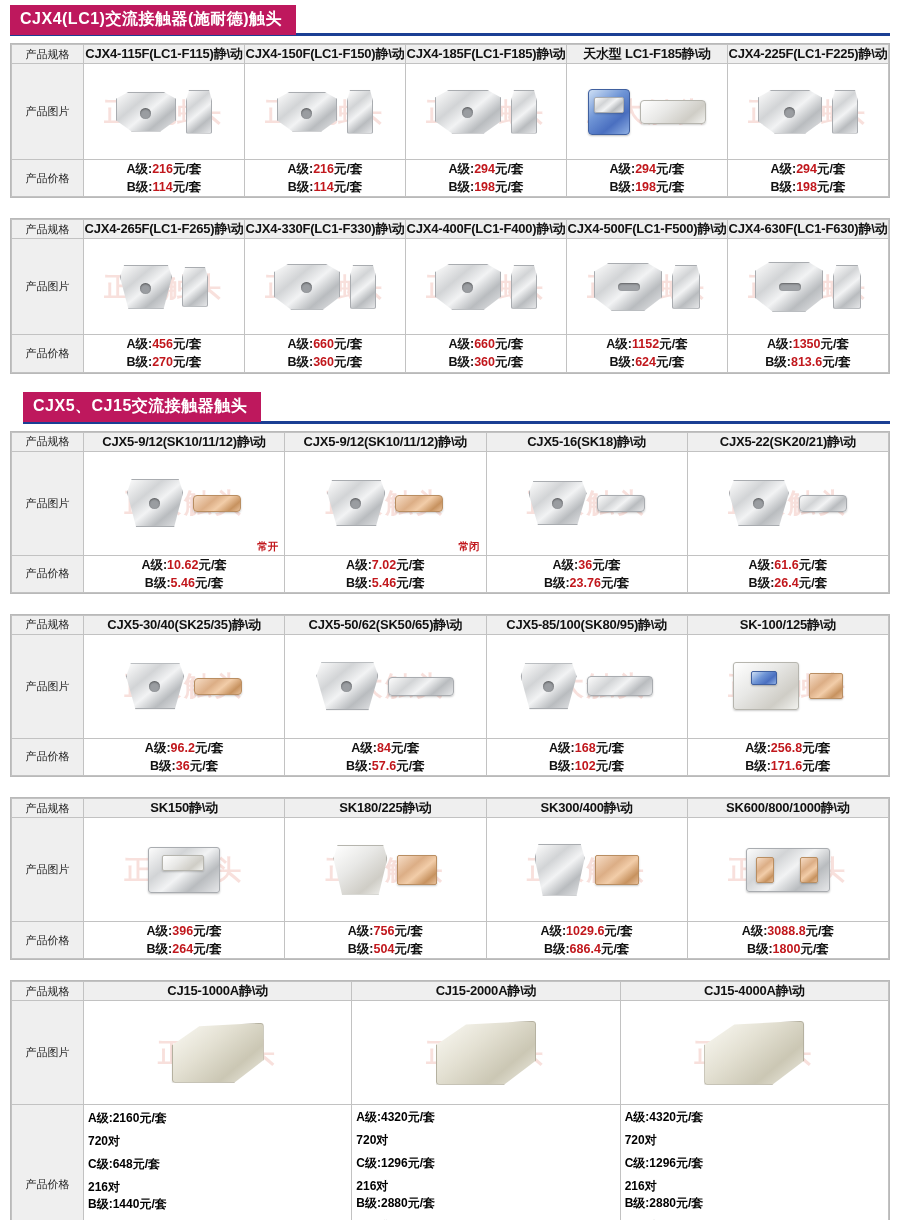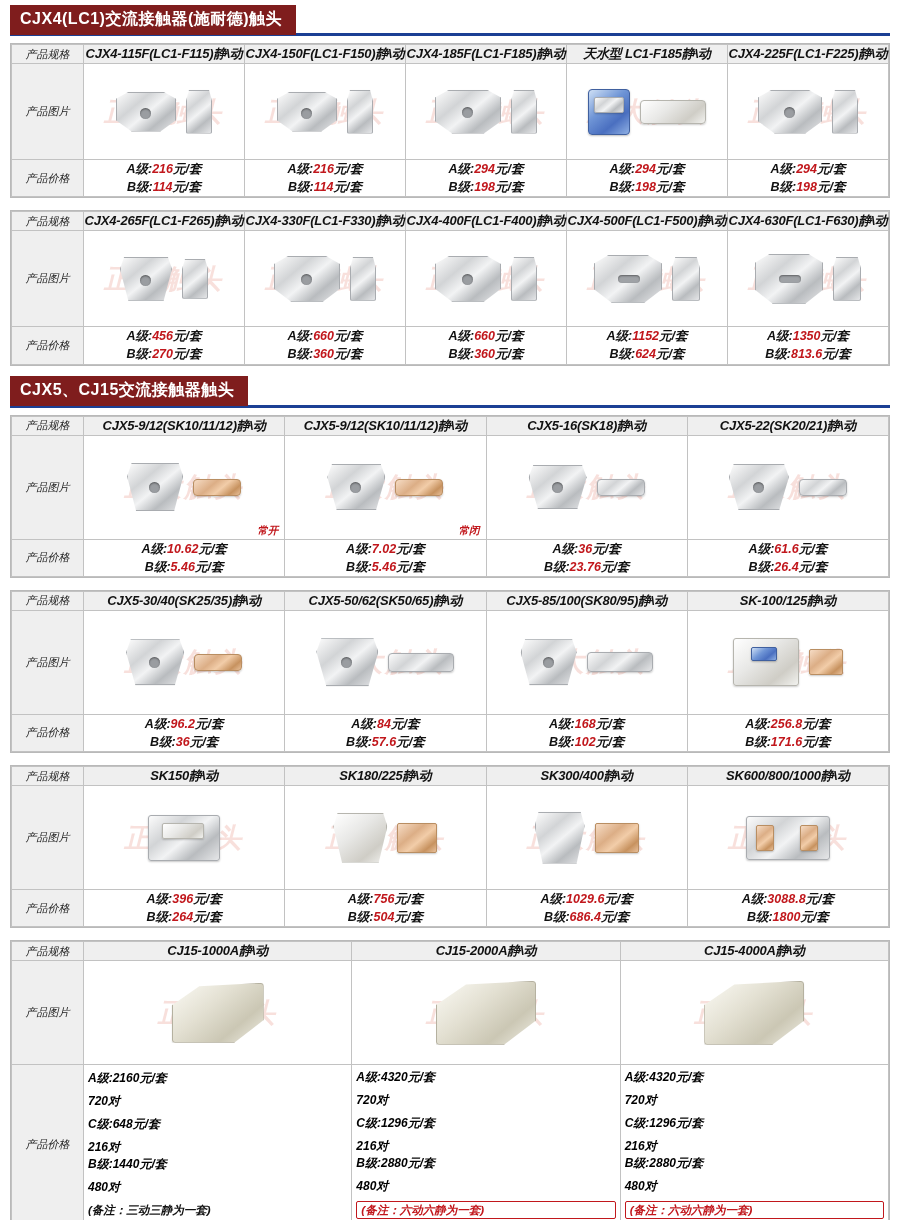--- a/index.html
+++ b/index.html
@@ -20,37 +20,36 @@
   .section-bar {
     position: relative;
     height: 30px;
     background: #ffffff;
     border-bottom: 3px solid #1b3f94;
     margin-bottom: 7px;
     display: flex;
     align-items: center;
   }
   .section-bar .tab {
-    background: #7f1d1d;
+    background: #be185d;
     color: #ffffff;
     font-size: 16px;
     font-weight: bold;
     letter-spacing: 0.5px;
     padding: 4px 14px 5px 10px;
     height: 30px;
     display: flex;
     align-items: center;
   }
 
   
   .block {
     border: 1px solid #b9b9b9;
-    margin-bottom: 12px;
+    margin-bottom: 20px;
     background: #fff;
-    font-style: italic;
   }
   table.grid {
     border-collapse: collapse;
     width: 100%;
     table-layout: fixed;
   }
   table.grid td {
     border: 1px solid #c2c2c2;
     vertical-align: middle;
     padding: 0;
@@ -431,21 +430,21 @@
         </td>
         <td class="pricecell">
           <div><span>A级:</span><span class="num">1350</span><span>元/套</span></div>
           <div><span>B级:</span><span class="num">813.6</span><span>元/套</span></div>
         </td>
       </tr>
     </tbody>
       </table>
   </div>
 
-  <div class="section-bar" style="margin-top:10px;">
+  <div class="section-bar" style="margin-top:10px;margin-left:13px;">
     <div class="tab">CJX5、CJ15交流接触器触头</div>
   </div>
 
   <div class="block">
     <table class="grid">
       <tbody>
           <tr>
         <td class="rowlabel">产品规格</td>
         <td class="spec">CJX5-9/12(SK10/11/12)静\动</td>
         <td class="spec">CJX5-9/12(SK10/11/12)静\动</td>

